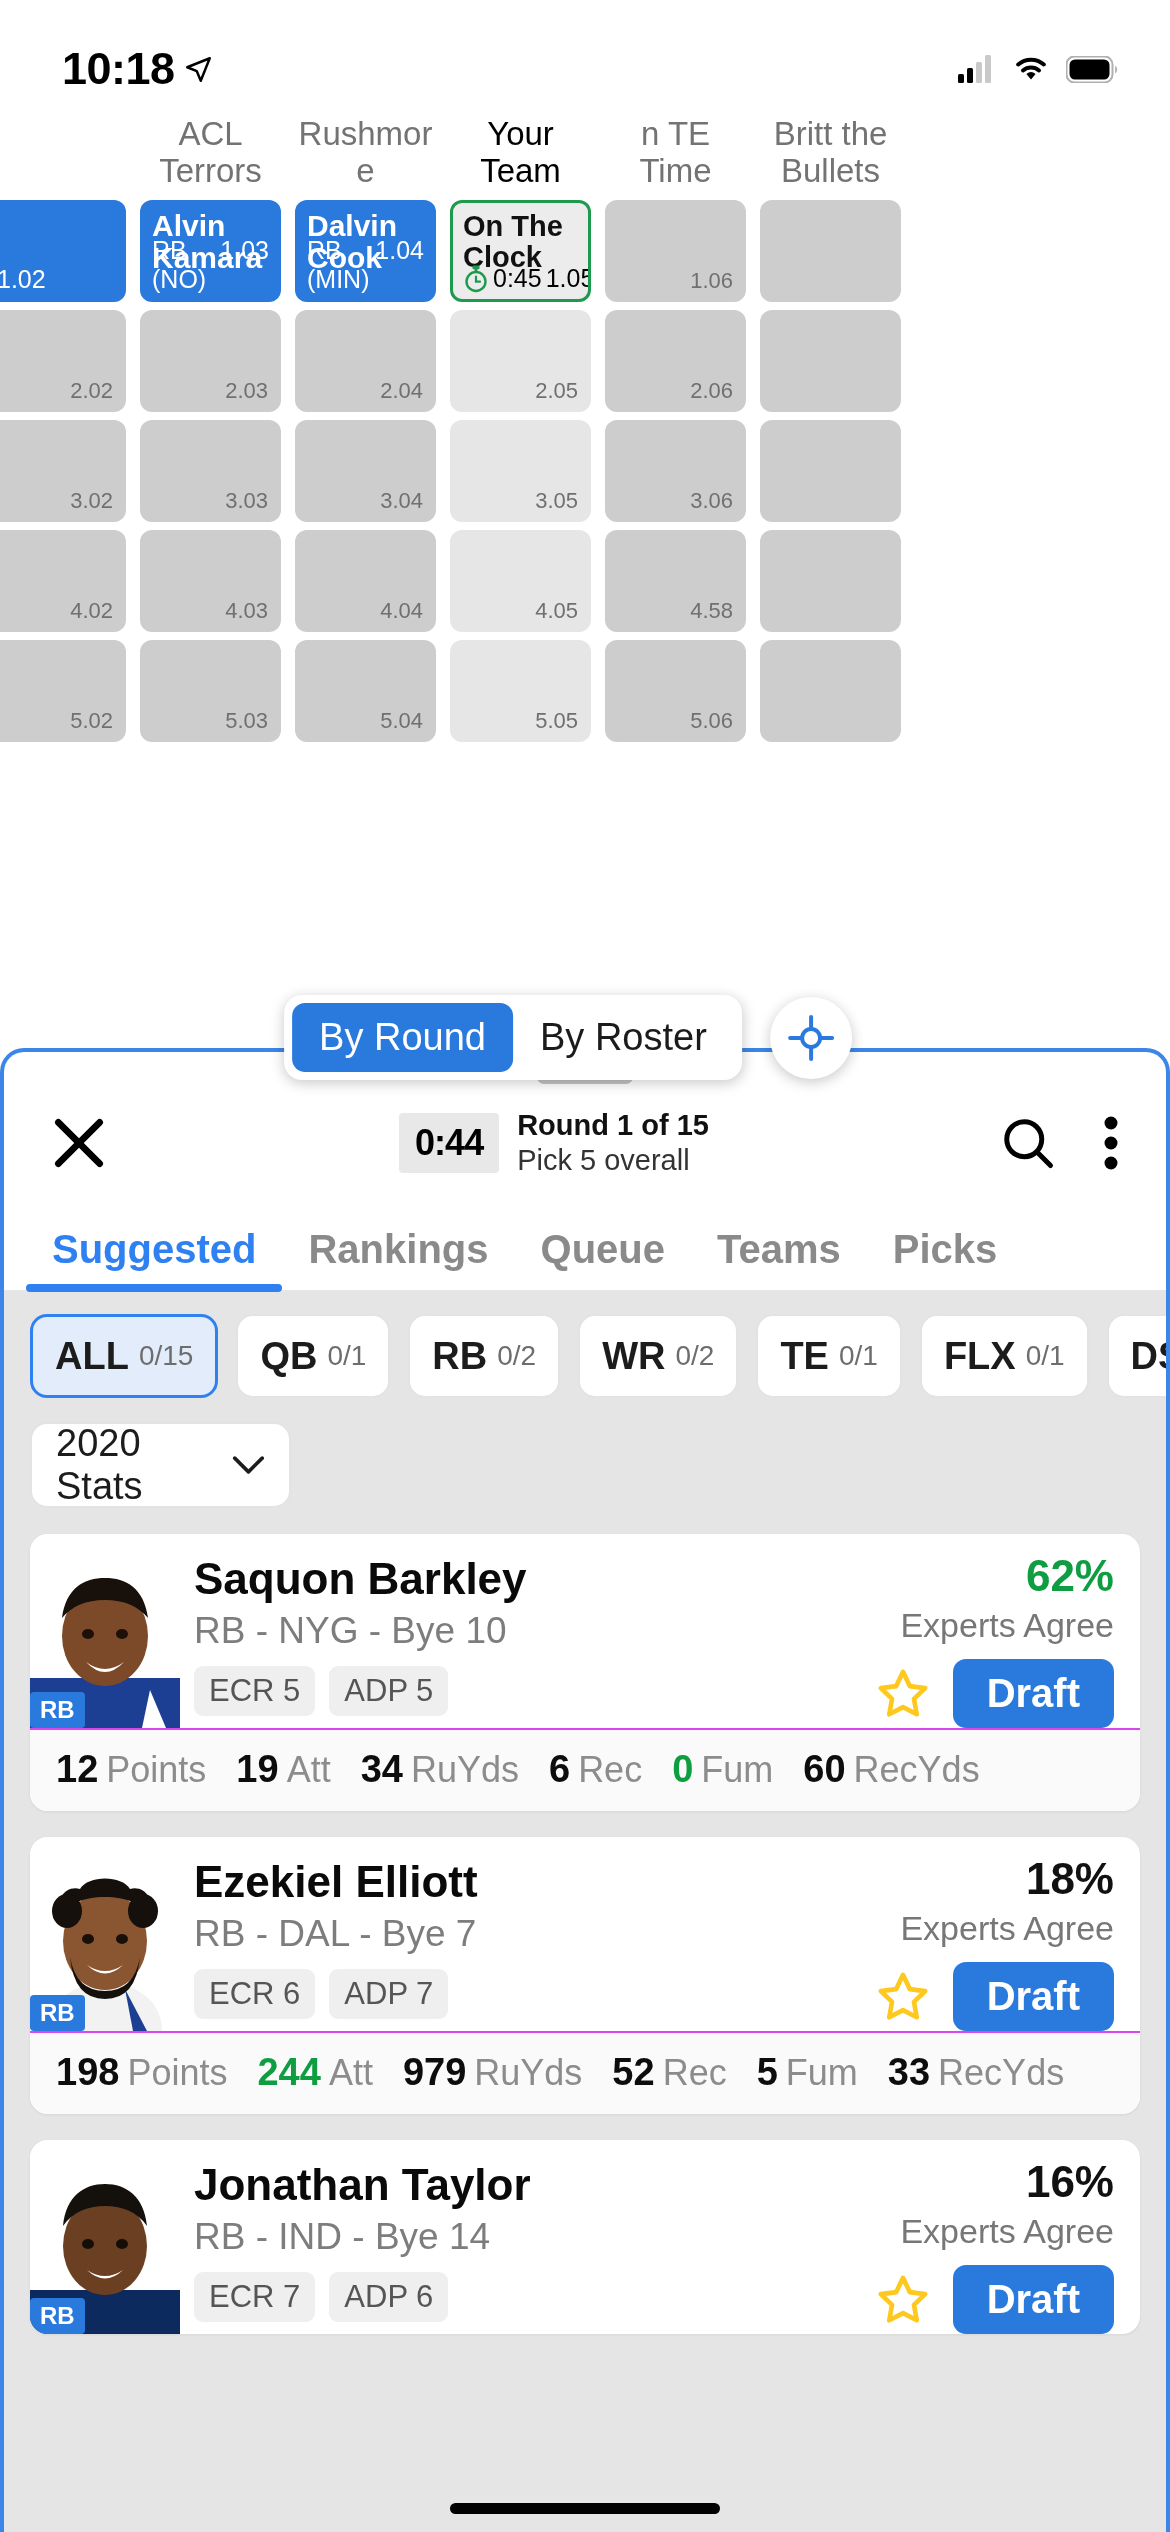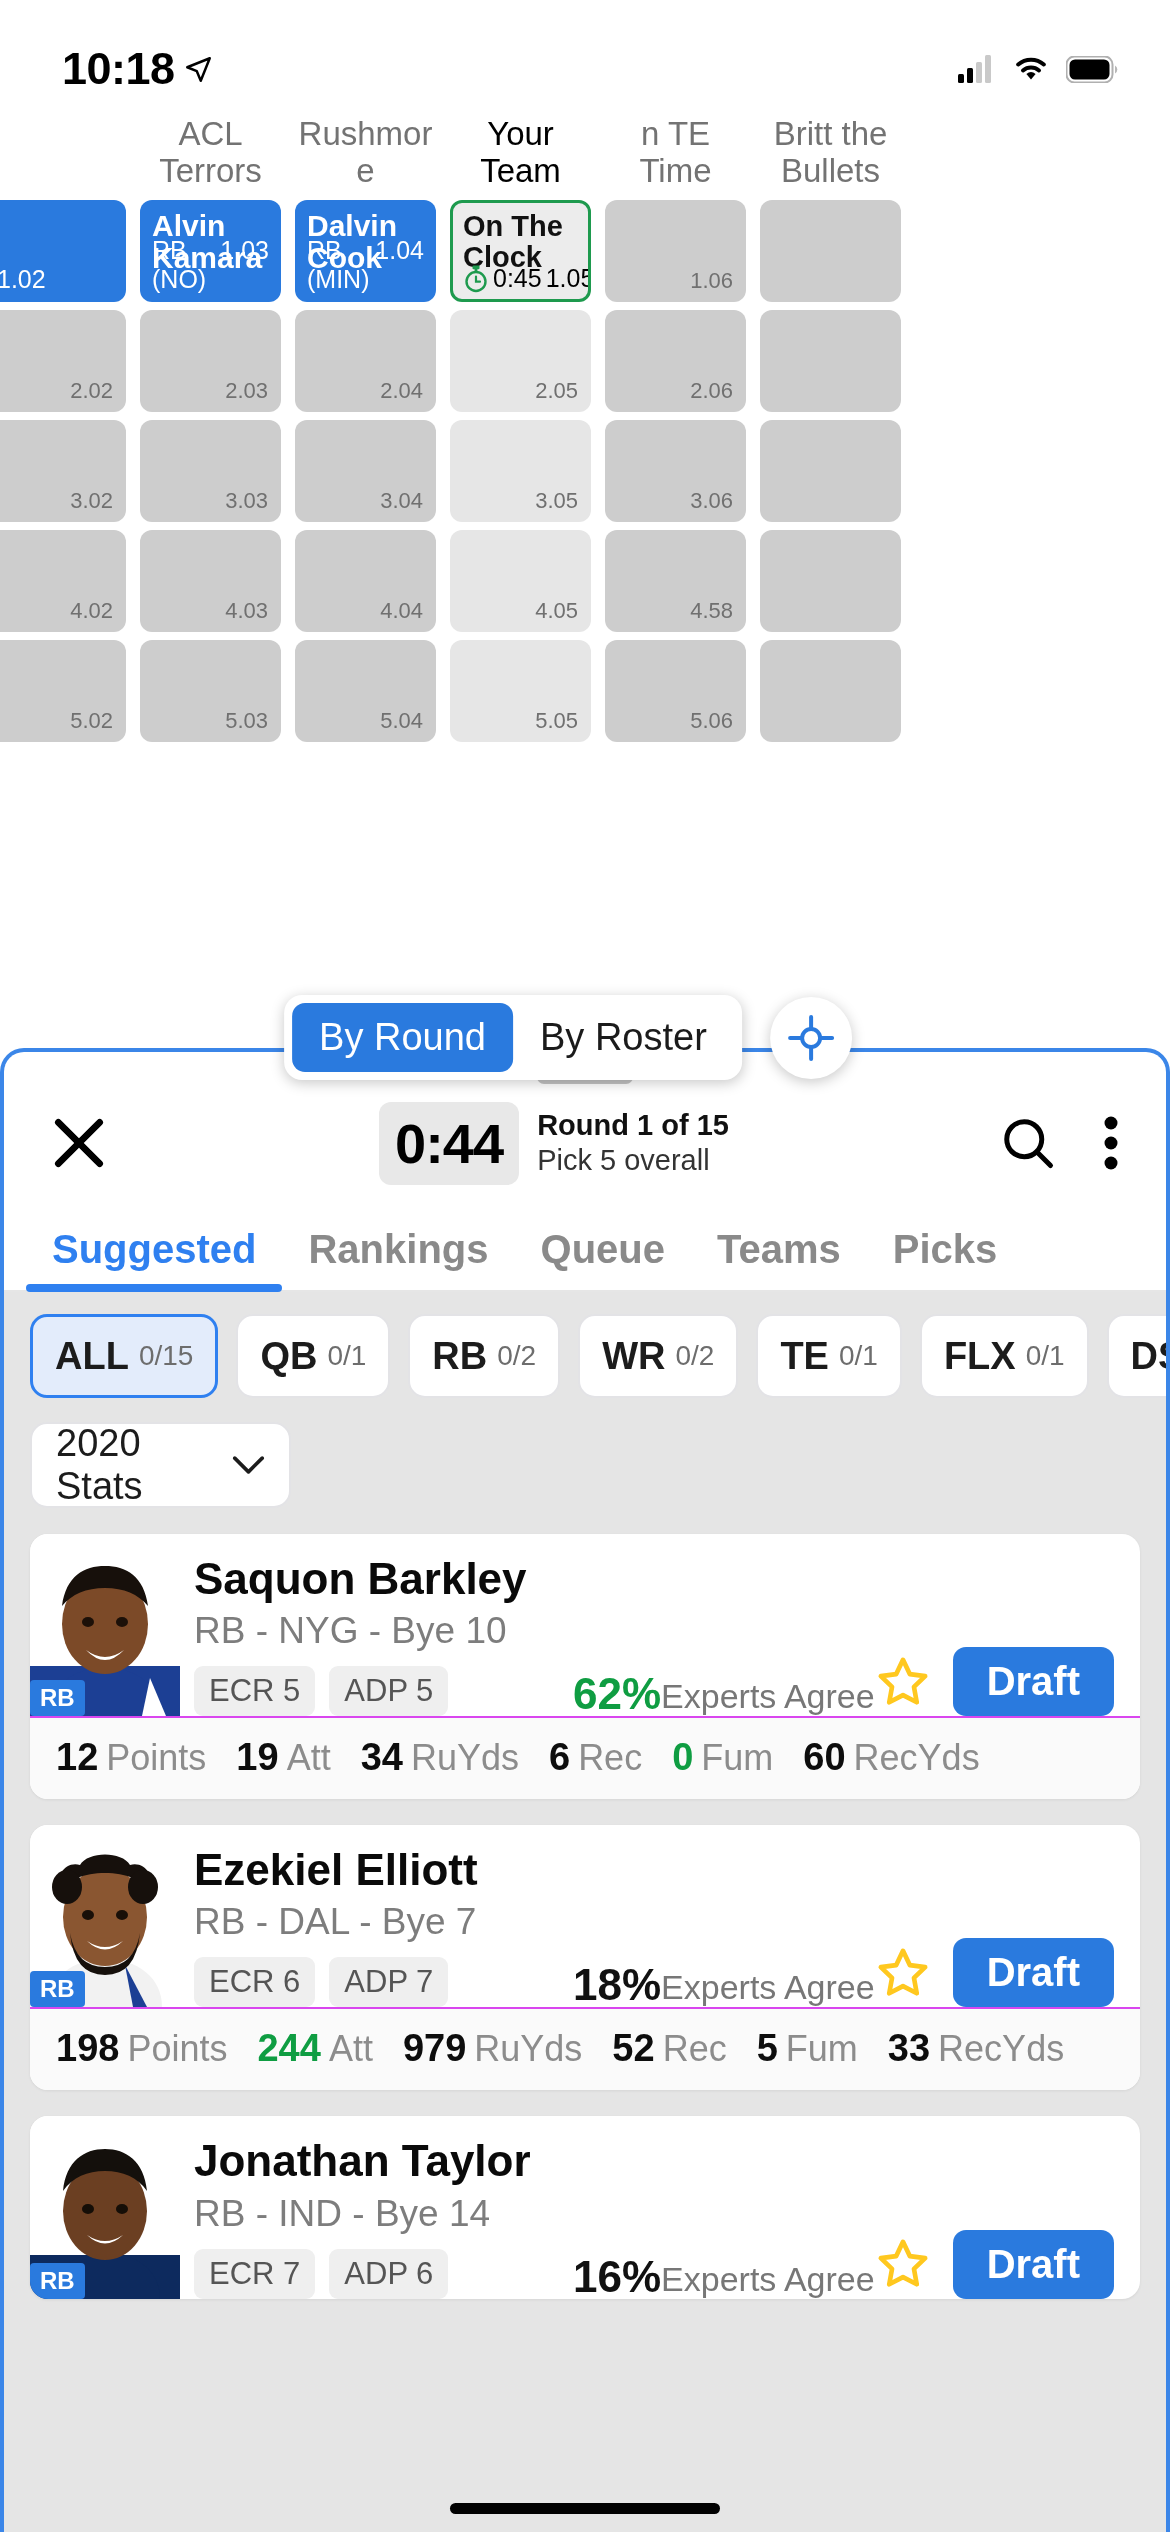--- a/index.html
+++ b/index.html
@@ -165,23 +165,23 @@
   .close-x { width: 62px; height: 62px; flex: 0 0 auto; }
   .head-mid {
     flex: 1;
     display: flex;
     align-items: center;
     justify-content: center;
     gap: 18px;
   }
   .timer-badge {
     background: #e8e8e8;
-    border-radius: 12px;
+    border-radius: 4px;
     padding: 9px 16px;
-    font-size: 56px;
+    font-size: 36px;
     font-weight: bold;
     color: #000;
     letter-spacing: -1px;
   }
   .round-info { line-height: 1.2; }
   .round-line { font-size: 29px; font-weight: bold; color: #111; }
   .pick-line { font-size: 29px; color: #333; }
   .head-icons { display: flex; align-items: center; gap: 42px; flex: 0 0 auto; }
 
   
@@ -295,21 +295,21 @@
   .tag {
     background: #efefef;
     border-radius: 9px;
     padding: 7px 15px;
     font-size: 31px;
     color: #555;
   }
   .pright {
     flex: 0 0 auto;
     display: flex;
-    flex-direction: row;
+    flex-direction: column;
     align-items: flex-end;
     justify-content: flex-start;
     padding-top: 20px;
     min-width: 285px;
   }
   .pct { font-size: 44px; font-weight: bold; color: #111; line-height: 1; }
   .pct.green { color: #0f9d42; }
   .agree { font-size: 34px; color: #777; margin-top: 8px; }
   .actions { display: flex; align-items: center; gap: 22px; margin-top: 14px; }
   .draft-btn {

